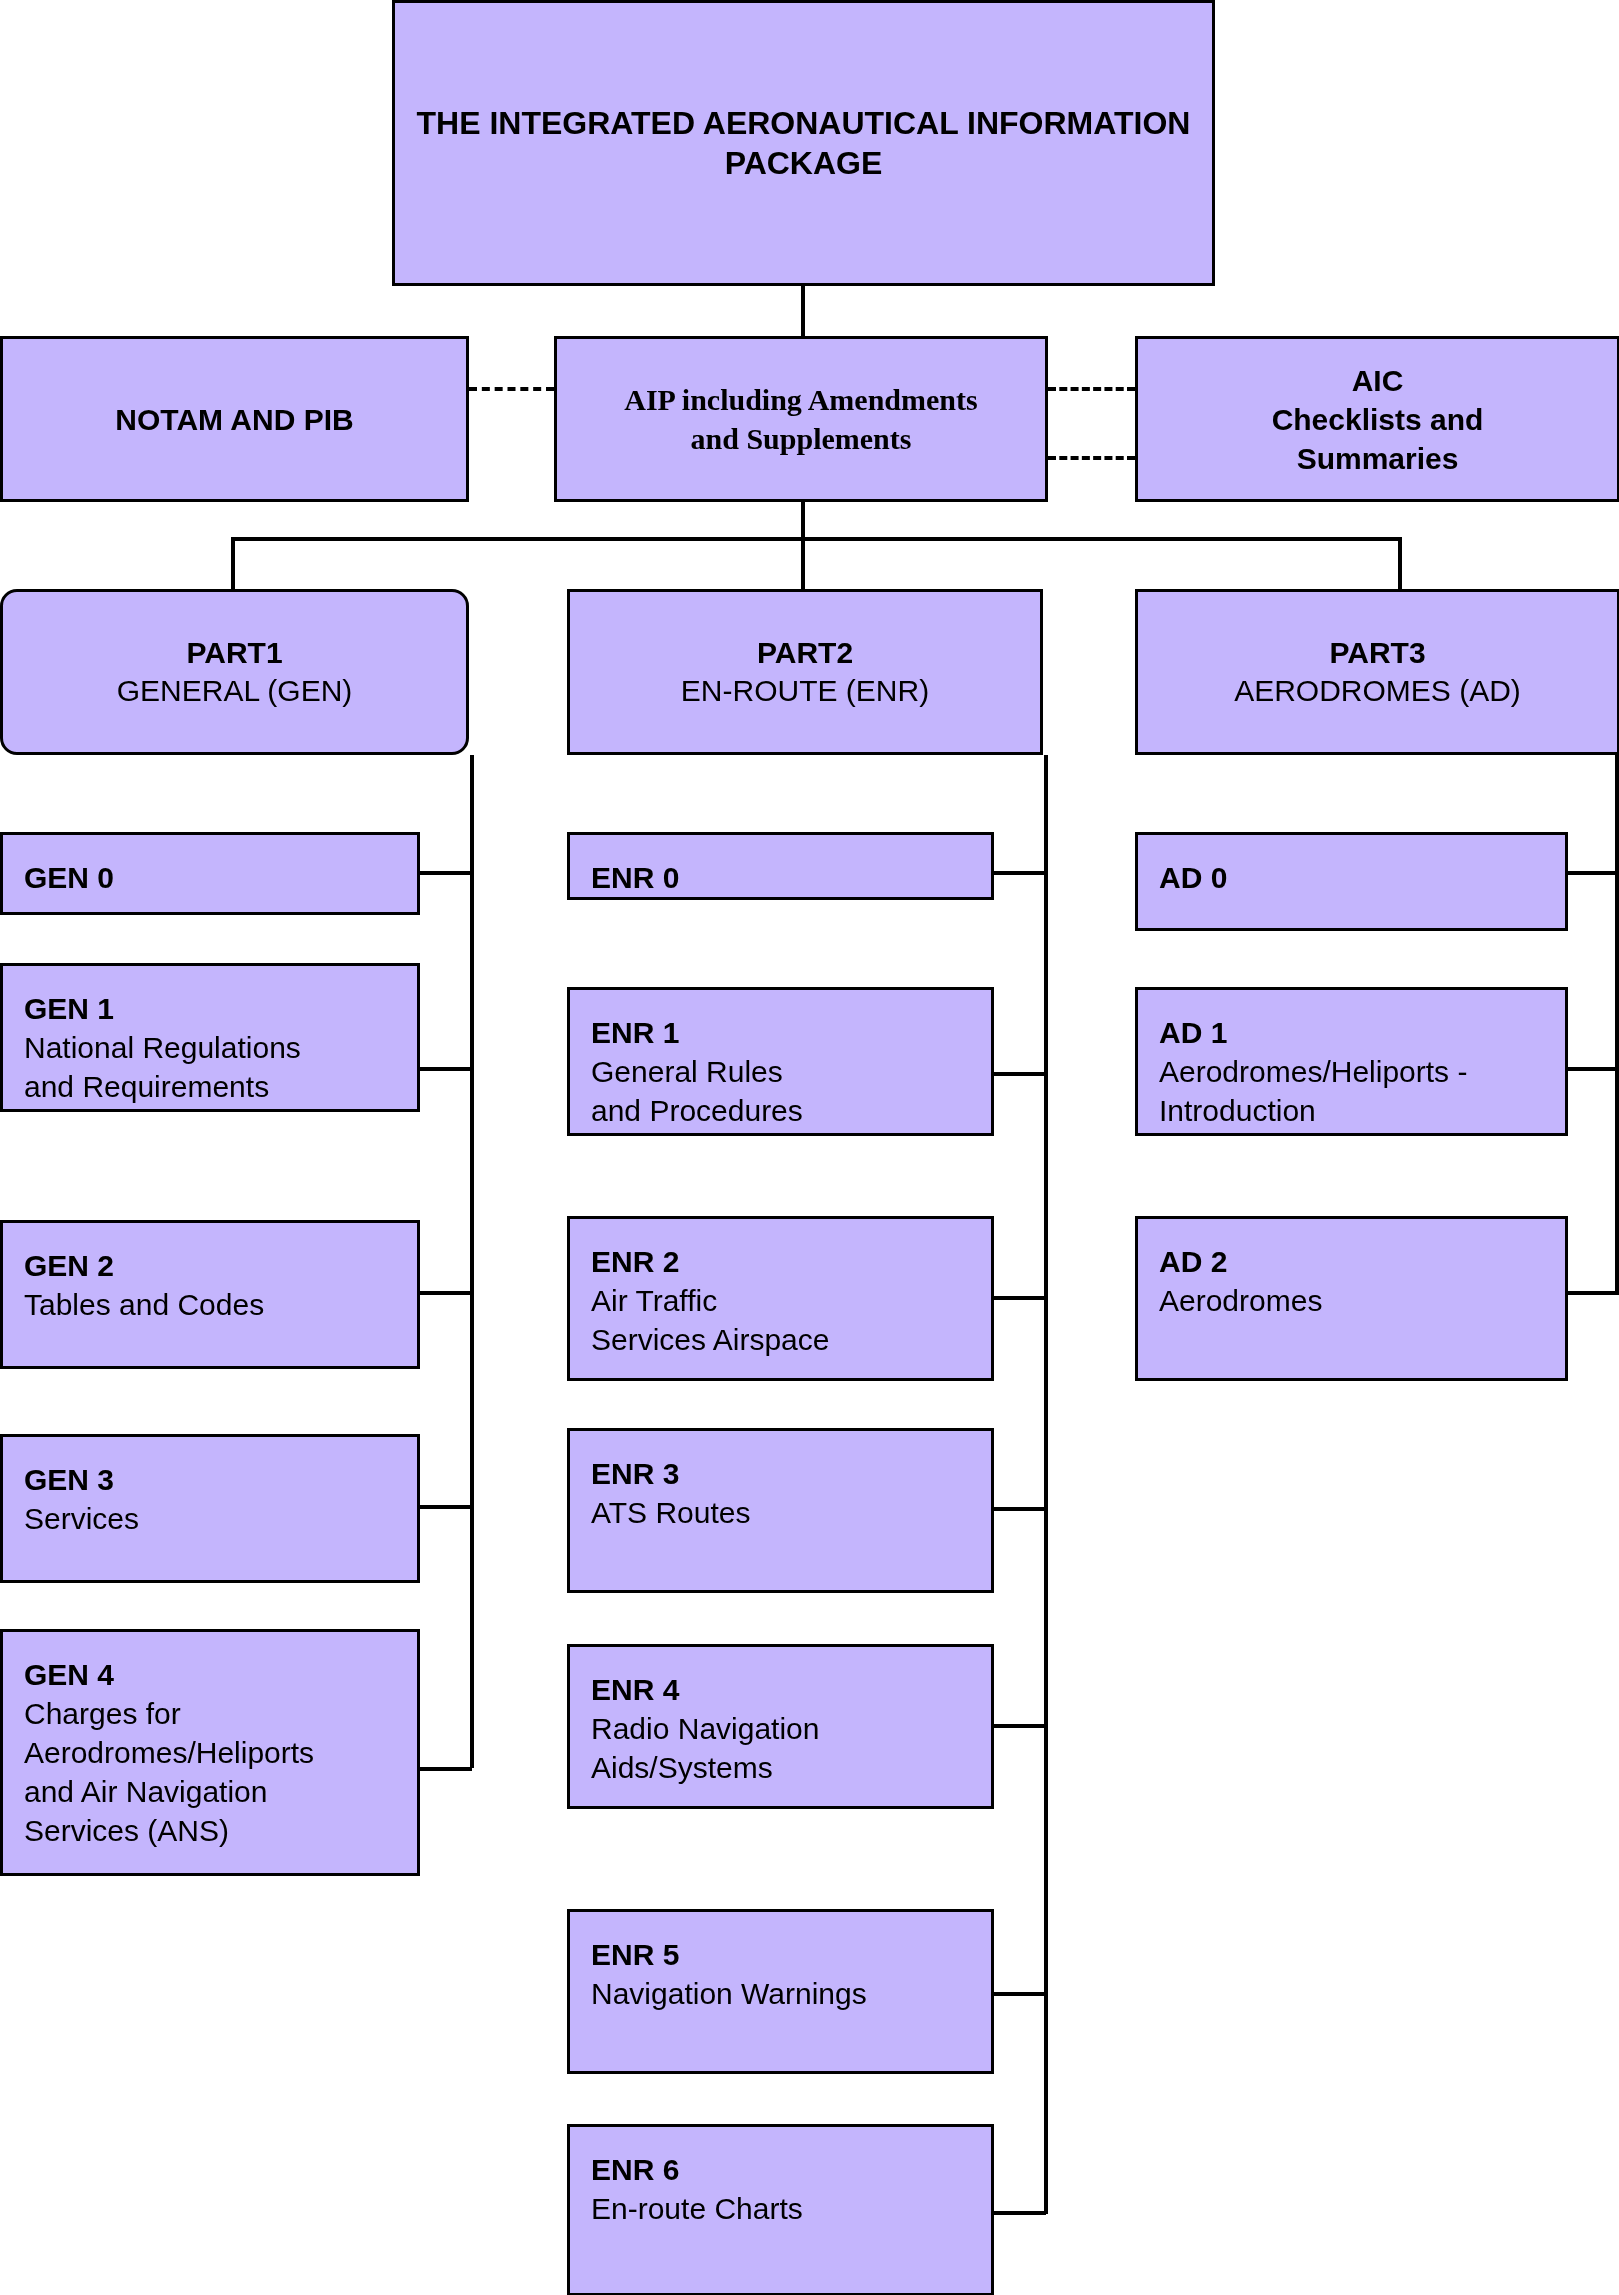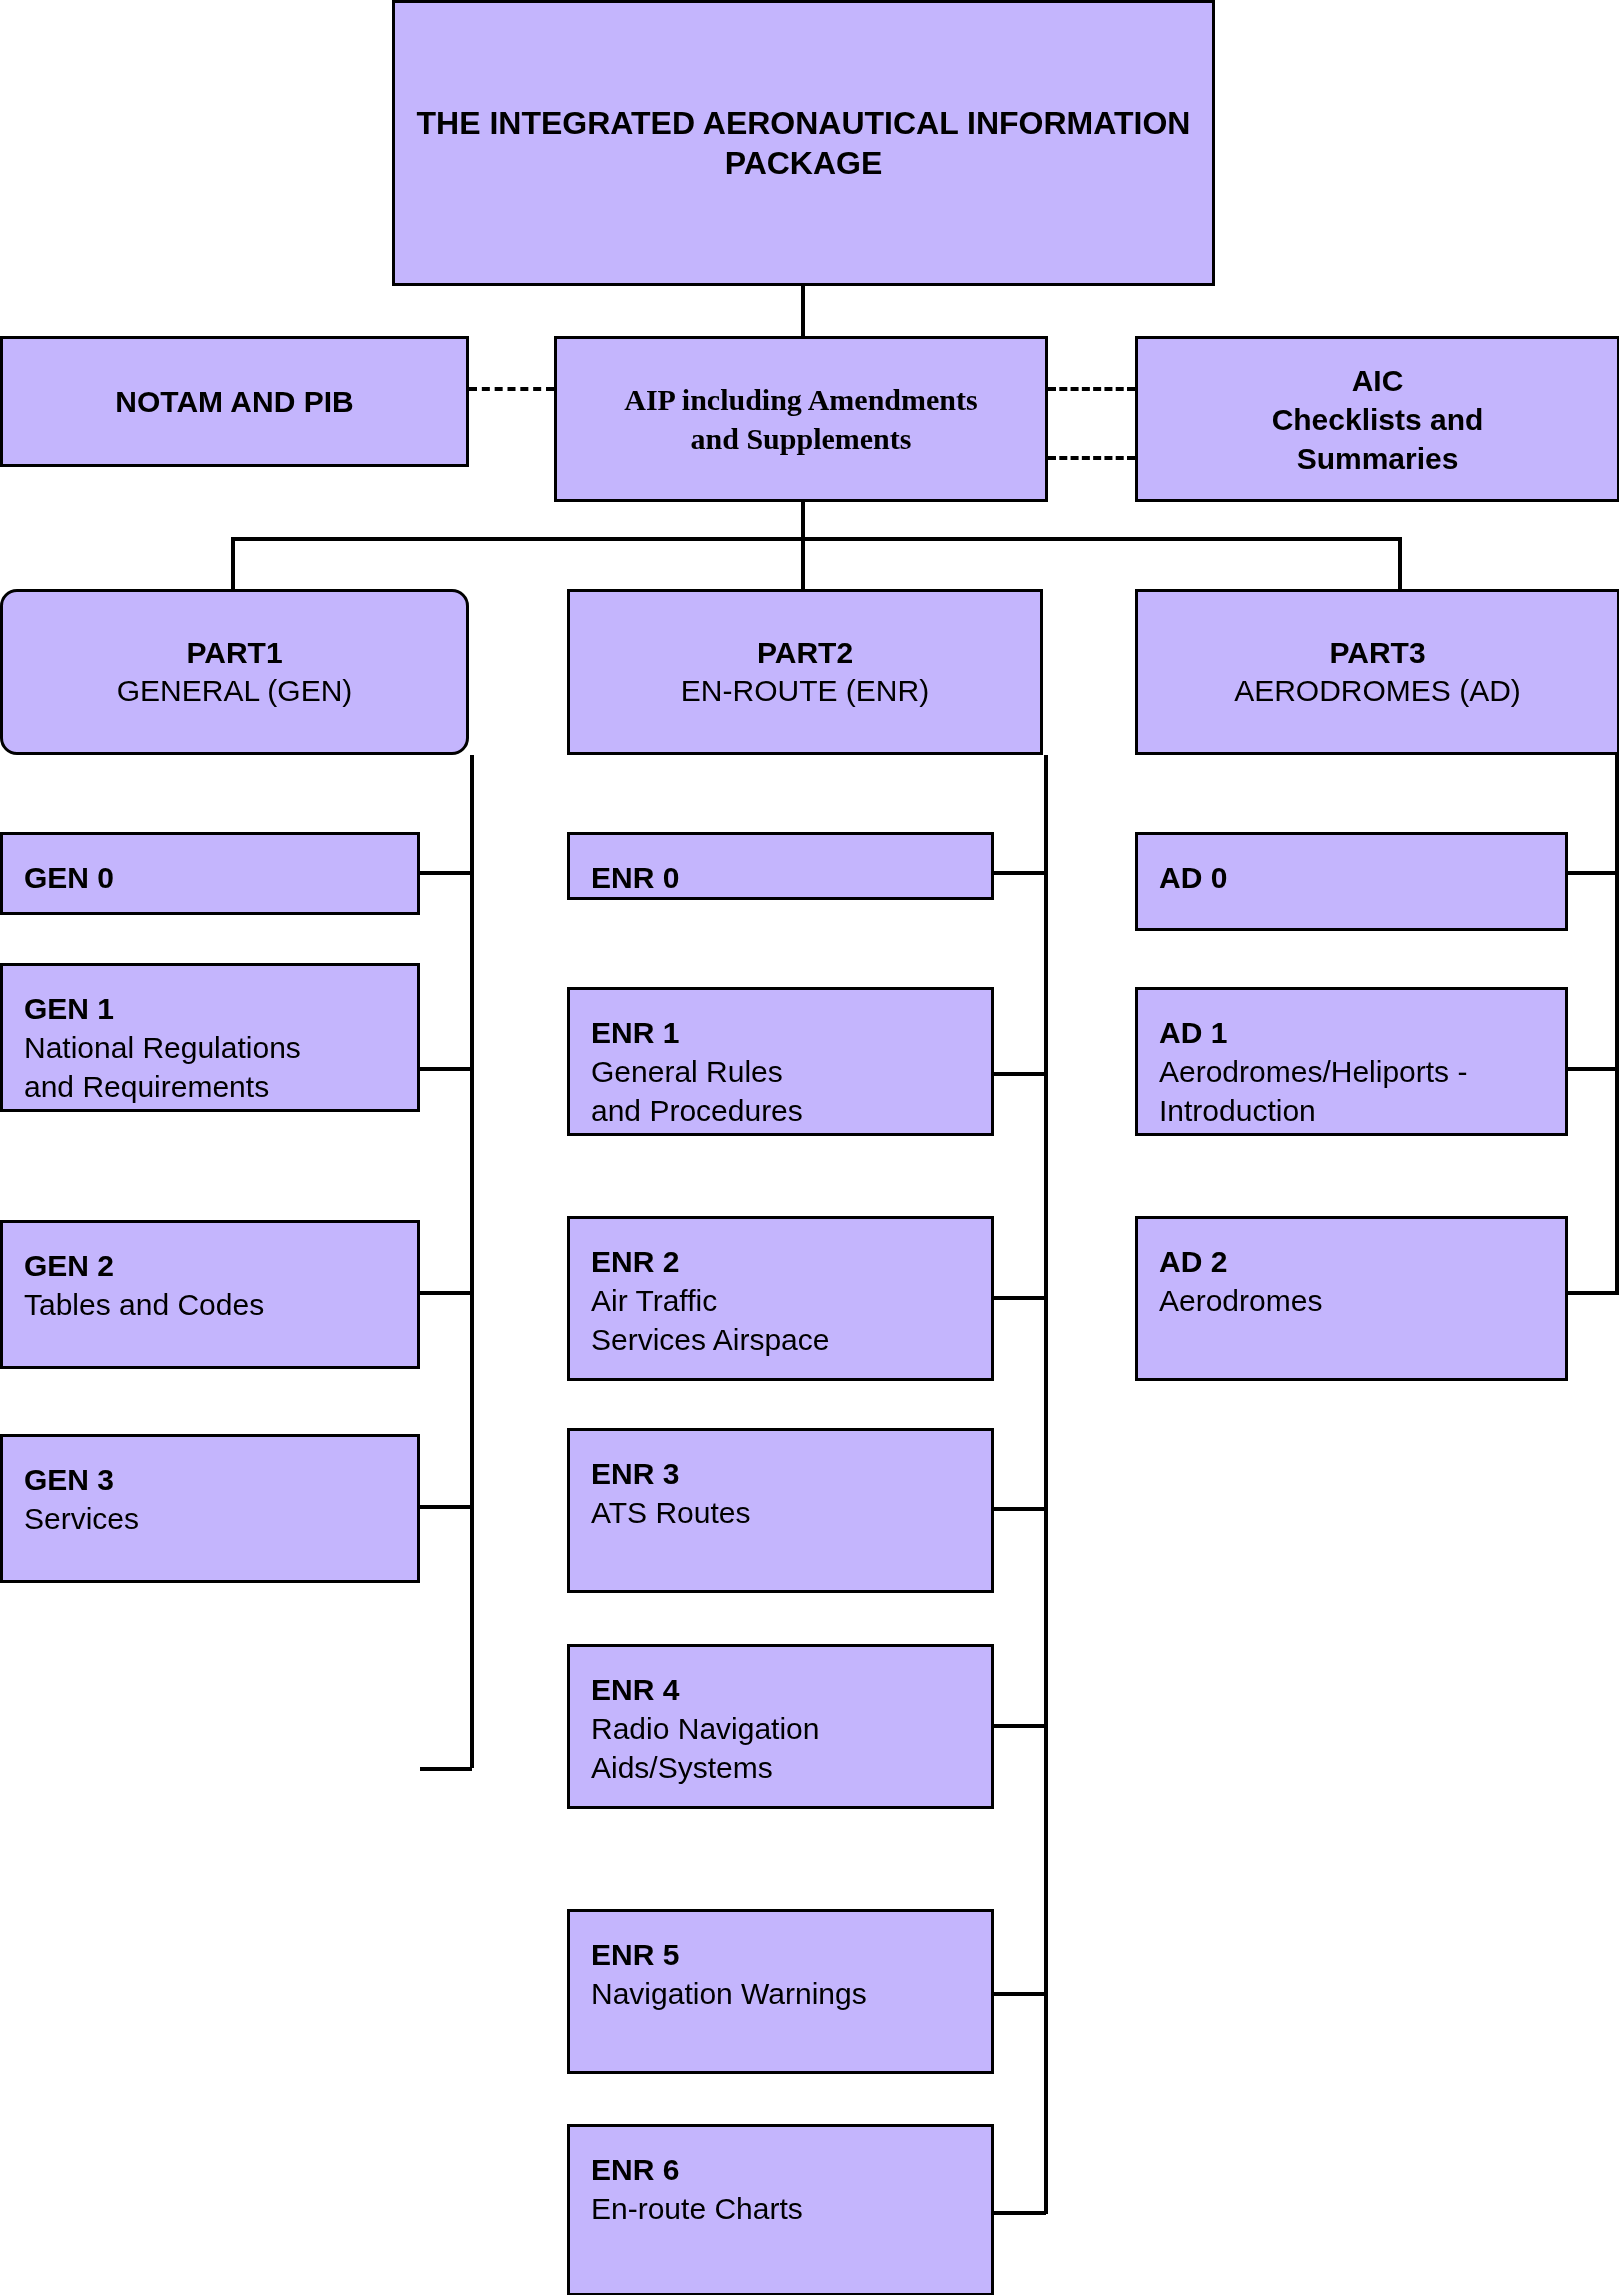--- a/index.html
+++ b/index.html
@@ -40,21 +40,21 @@
 
 <div id="stage">
 
   <div class="box titlebox" style="left:392px;top:0px;width:823px;height:286px;">
     <div class="t">THE INTEGRATED AERONAUTICAL
 INFORMATION PACKAGE</div>
   </div>
 
   <div class="v" style="left:801px;top:286px;height:50px;"></div>
 
-  <div class="box ctrbox" style="left:0px;top:336px;width:469px;height:131px;">
+  <div class="box ctrbox" style="left:0px;top:336px;width:469px;height:166px;">
     <div class="t" style="white-space:pre-line;">NOTAM AND PIB</div>
   </div>
 
   <div class="box ctrbox" style="left:554px;top:336px;width:494px;height:166px;font-family:Liberation Serif, serif;">
     <div class="t" style="white-space:pre-line;">AIP including Amendments
 and Supplements</div>
   </div>
 
   <div class="box ctrbox" style="left:1135px;top:336px;width:485px;height:166px;">
     <div class="t" style="white-space:pre-line;">AIC
@@ -107,20 +107,27 @@
     <div class="l2">Tables and Codes</div>
   </div>
   <div class="h" style="left:420px;top:1291px;width:52px;"></div>
 
   <div class="box leaf" style="left:0px;top:1434px;width:420px;height:149px;">
     <div class="l1">GEN 3</div>
     <div class="l2">Services</div>
   </div>
   <div class="h" style="left:420px;top:1505px;width:52px;"></div>
 
+  <div class="box leaf" style="left:0px;top:1629px;width:420px;height:247px;">
+    <div class="l1">GEN 4</div>
+    <div class="l2">Charges for
+Aerodromes/Heliports
+and Air Navigation
+Services (ANS)</div>
+  </div>
   <div class="h" style="left:420px;top:1767px;width:52px;"></div>
 
   <div class="v" style="left:1044px;top:755px;height:1459px;"></div>
 
   <div class="box leaf" style="left:567px;top:832px;width:427px;height:68px;">
     <div class="l1">ENR 0</div>
     <div class="l2"></div>
   </div>
   <div class="h" style="left:994px;top:871px;width:52px;"></div>
 

